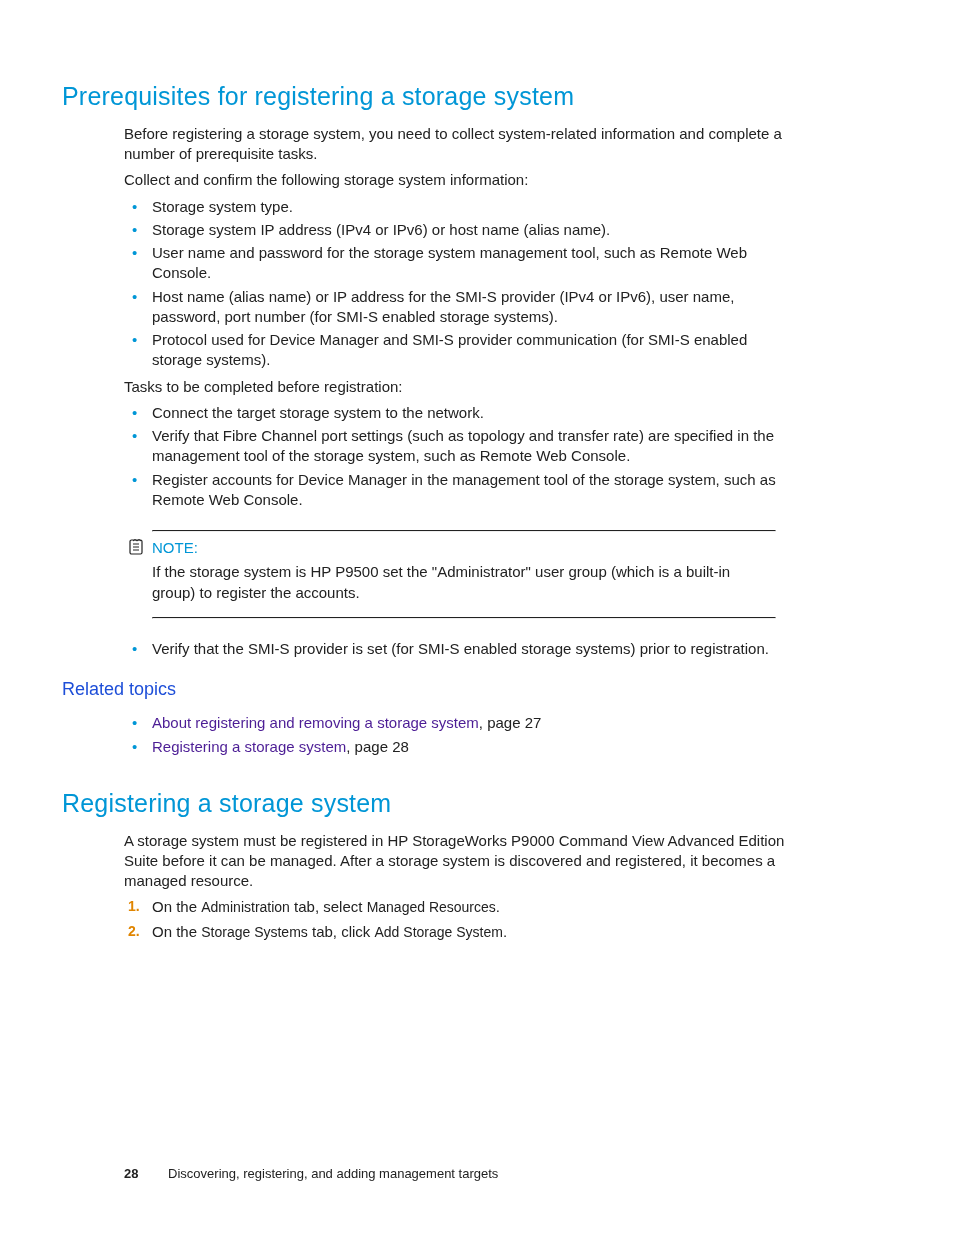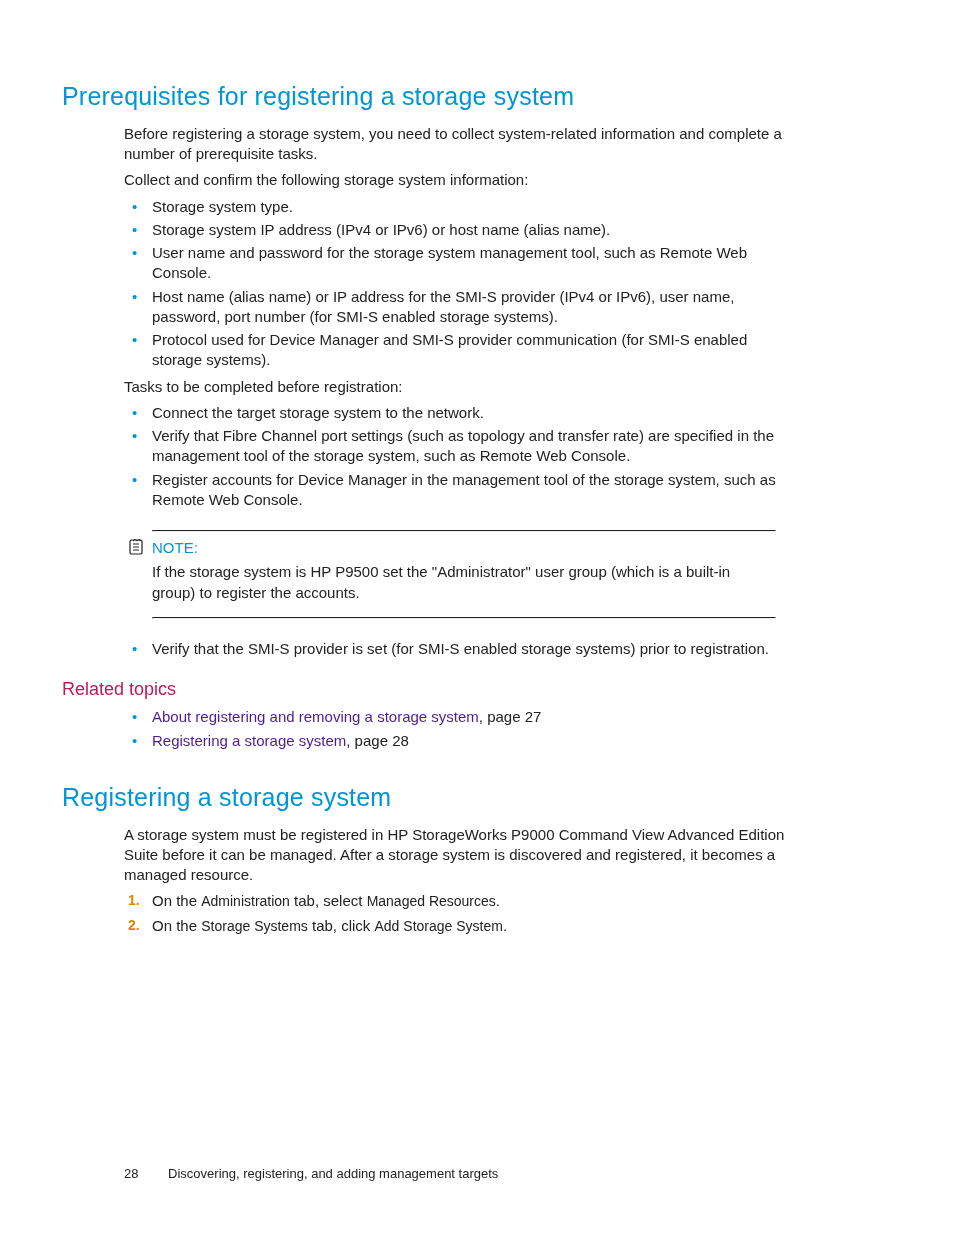--- a/index.html
+++ b/index.html
@@ -26,24 +26,24 @@
     color: #0096d6;
     font-weight: 300;
     font-size: 25px;
     margin: 0 0 10px 0;
     letter-spacing: 0.2px;
   }
   h1.section2 {
     margin-top: 30px;
   }
   h3.related {
-    color: #be185d;
+    color: #1d4ed8;
     font-weight: 300;
     font-size: 18px;
-    margin: 18px 0 6px 0;
+    margin: 18px 0 12px 0;
   }
   .body-block {
     margin-left: 62px;
     margin-right: 0;
   }
   p {
     margin: 6px 0;
   }
   ul.bullets {
     list-style: none;
@@ -121,20 +121,21 @@
   }
   .footer {
     position: absolute;
     bottom: 52px;
     left: 124px;
     font-size: 13px;
     color: #222;
   }
   .footer .pgnum {
     margin-right: 26px;
+    font-weight: bold;
   }
 </style>
 </head>
 <body>
 
 <div class="page">
 
   <h1>Prerequisites for registering a storage system</h1>
 
   <div class="body-block">

